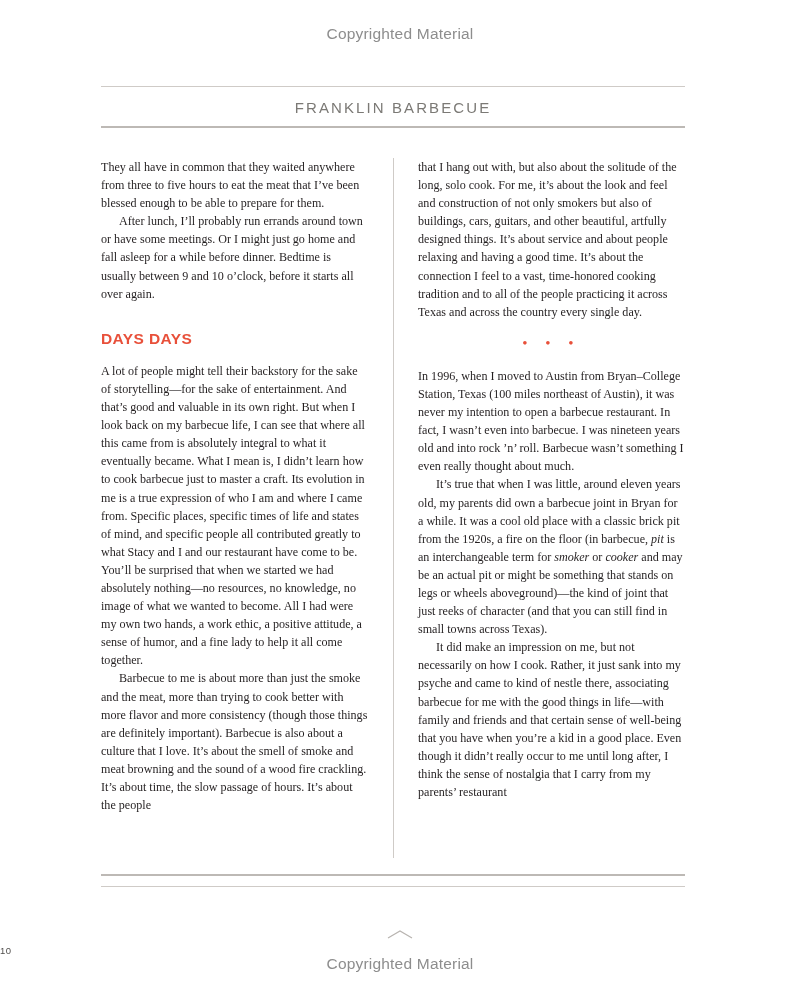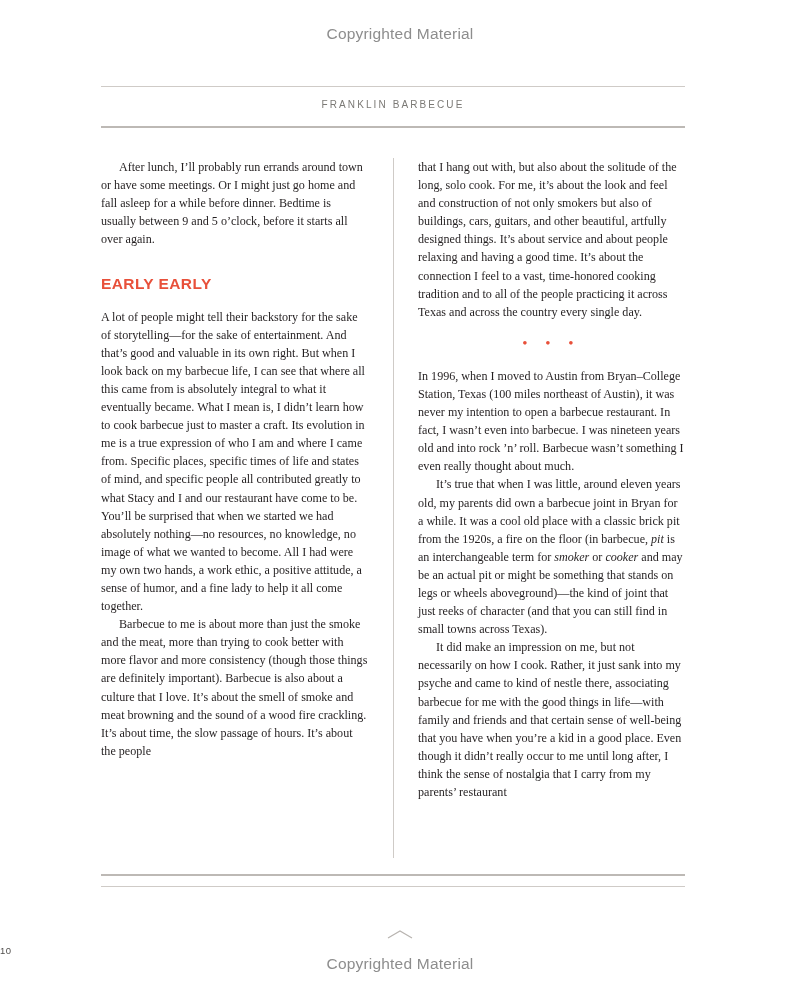--- a/index.html
+++ b/index.html
@@ -53,21 +53,21 @@
     height: 1px;
     background: #cfcbc7;
   }
   .running-head {
     position: absolute;
     top: 99px;
     left: 101px;
     width: 584px;
     text-align: center;
     font-family: "Liberation Sans", sans-serif;
-    font-size: 10px;
+    font-size: 15px;
     letter-spacing: 2.1px;
     color: #7b7975;
   }
   .rule-top-2 {
     left: 101px;
     top: 126px;
     width: 584px;
     height: 2px;
     background: #bdb9b5;
   }
@@ -157,22 +157,23 @@
 
   <div class="watermark-top">Copyrighted Material</div>
 
   <div class="rule rule-top-1"></div>
   <div class="running-head">FRANKLIN BARBECUE</div>
   <div class="rule rule-top-2"></div>
 
   <div class="columns">
 
     <div class="col col-left">
-      <p class="indent">After lunch, I’ll probably run errands around town or have some meetings. Or I might just go home and fall asleep for a while before dinner. Bedtime is usually between 9 and 5 o’clock, before it starts all over again.</p>
-      <div class="section-head">EARLY EARLY</div>
+      <p>They all have in common that they waited anywhere from three to five hours to eat the meat that I’ve been blessed enough to be able to prepare for them.</p>
+      <p class="indent">After lunch, I’ll probably run errands around town or have some meetings. Or I might just go home and fall asleep for a while before dinner. Bedtime is usually between 9 and 10 o’clock, before it starts all over again.</p>
+      <div class="section-head">DAYS DAYS</div>
       <p>A lot of people might tell their backstory for the sake of storytelling—for the sake of entertainment. And that’s good and valuable in its own right. But when I look back on my barbecue life, I can see that where all this came from is absolutely integral to what it eventually became. What I mean is, I didn’t learn how to cook barbecue just to master a craft. Its evolution in me is a true expression of who I am and where I came from. Specific places, specific times of life and states of mind, and specific people all contributed greatly to what Stacy and I and our restaurant have come to be. You’ll be surprised that when we started we had absolutely nothing—no resources, no knowledge, no image of what we wanted to become. All I had were my own two hands, a work ethic, a positive attitude, a sense of humor, and a fine lady to help it all come together.</p>
       <p class="indent">Barbecue to me is about more than just the smoke and the meat, more than trying to cook better with more flavor and more consistency (though those things are definitely important). Barbecue is also about a culture that I love. It’s about the smell of smoke and meat browning and the sound of a wood fire crackling. It’s about time, the slow passage of hours. It’s about the people</p>
     </div>
 
     <div class="col-divider"></div>
 
     <div class="col col-right">
       <p>that I hang out with, but also about the solitude of the long, solo cook. For me, it’s about the look and feel and construction of not only smokers but also of buildings, cars, guitars, and other beautiful, artfully designed things. It’s about service and about people relaxing and having a good time. It’s about the connection I feel to a vast, time-honored cooking tradition and to all of the people practicing it across Texas and across the country every single day.</p>
       <div class="dots">• • •</div>
       <p>In 1996, when I moved to Austin from Bryan–College Station, Texas (100 miles northeast of Austin), it was never my intention to open a barbecue restaurant. In fact, I wasn’t even into barbecue. I was nineteen years old and into rock ’n’ roll. Barbecue wasn’t something I even really thought about much.</p>

